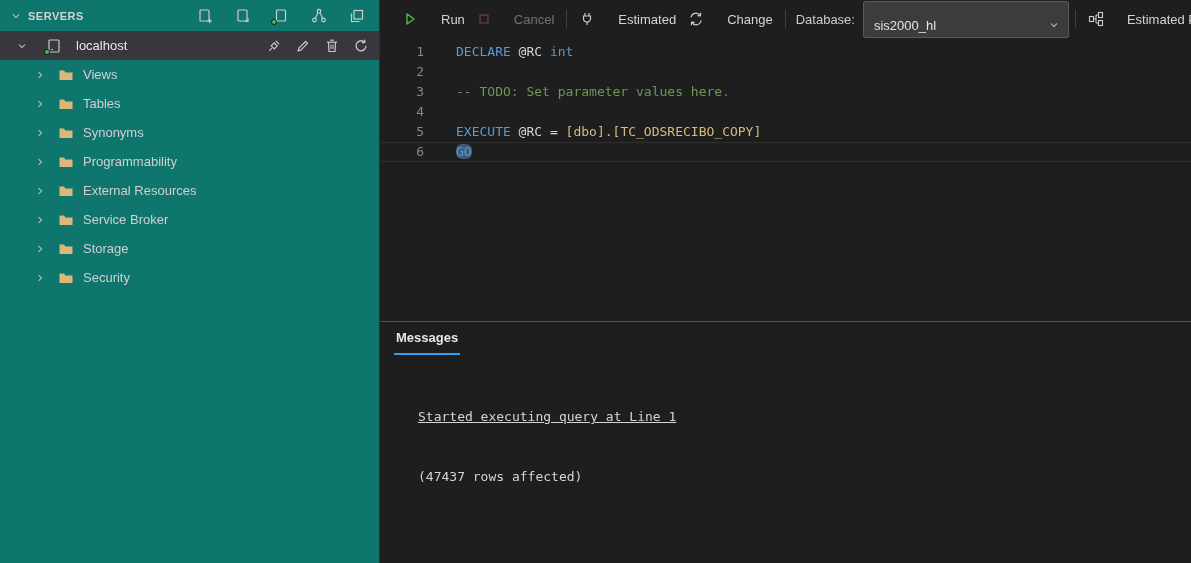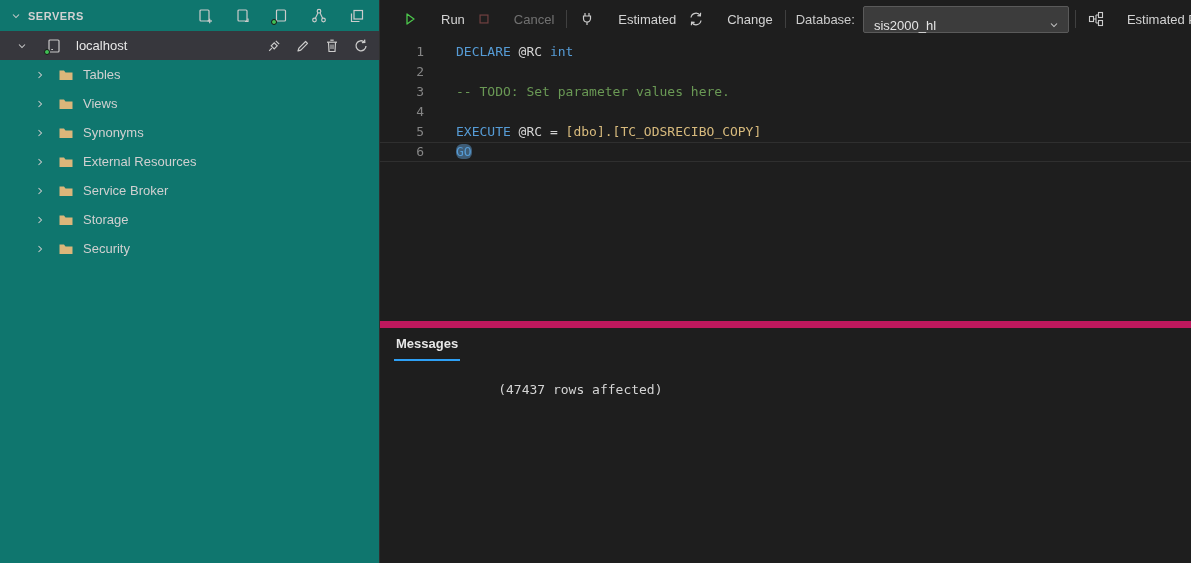--- a/index.html
+++ b/index.html
@@ -46,42 +46,42 @@
 
   
   .main { flex: 1; min-width: 0; display: flex; flex-direction: column; background: #1e1e1e; }
 
   .toolbar { height: 38px; display: flex; align-items: center; padding-left: 16px; flex-shrink: 0; white-space: nowrap; overflow: hidden; }
   .tb-btn { display: inline-flex; align-items: center; gap: 23px; padding: 0 6px; height: 26px; color: #d3d3d3; cursor: pointer; border-radius: 3px; flex-shrink: 0; }
   .tb-btn.disabled { opacity: .45; cursor: default; }
   .tb-sep { width: 1px; height: 18px; background: #404040; margin: 0 6px; flex-shrink: 0; }
   .db-label { margin: 0 8px 0 4px; color: #cccccc; flex-shrink: 0; }
   .db-dropdown {
-    width: 206px; height: 27px; background: #3c3c3c; border: 1px solid #5a5a5a;
+    width: 206px; height: 37px; background: #3c3c3c; border: 1px solid #5a5a5a;
     display: inline-flex; align-items: center; justify-content: space-between;
     padding: 12px 8px 0 10px; color: #e4e4e4; cursor: pointer; border-radius: 2px; flex-shrink: 0;
   }
 
   
   .editor {
     height: 283px; padding-top: 4px; overflow: hidden; cursor: text;
     font-family: "DejaVu Sans Mono", monospace; font-size: 13px; line-height: 20px;
   }
   .code-line { display: flex; height: 20px; }
   .code-line.current { box-shadow: inset 0 -1px 0 #2f2f2f, inset 0 1px 0 #2f2f2f; }
   .line-num { width: 44px; text-align: right; color: #858585; flex-shrink: 0; user-select: none; }
   .code { margin-left: 32px; white-space: pre; color: #d4d4d4; }
   .kw { color: #569cd6; }
   .pl { color: #d4d4d4; }
   .cm { color: #6a9955; }
   .str { color: #d7ba7d; }
   .sel { background: #3e5c76; border-radius: 6px; }
 
   
-  .panel { flex: 1; border-top: 7px solid #be185d; display: flex; flex-direction: row; min-height: 0; }
+  .panel { flex: 1; border-top: 1px solid #be185d; display: flex; flex-direction: column; min-height: 0; }
   .panel-tabs { height: 33px; display: flex; align-items: flex-end; padding-left: 14px; flex-shrink: 0; }
   .panel-tab {
     color: #e7e7e7; font-weight: 700; font-size: 13px; padding: 0 2px 8px 2px;
     border-bottom: 2px solid #2ea0f5; cursor: pointer;
   }
   .panel-body {
     flex: 1; padding: 12px 0 0 38px; display: flex;
     font-family: "DejaVu Sans Mono", monospace; font-size: 13px; line-height: 20px;
     color: #d4d4d4; overflow: hidden;
   }
@@ -190,47 +190,60 @@
         <span class="icon-btn chev">
             <svg width="12" height="12" viewBox="0 0 16 16">
               <polyline points="6,4 10,8 6,12" fill="none" stroke="#cccccc" stroke-width="1.4"></polyline>
             </svg>
           </span>
         <span class="icon-btn folder">
             <svg width="16" height="16" viewBox="0 0 16 16">
               <path d="M1.5 3.5 H6 L7.5 5.5 H14.5 V13 H1.5 Z" fill="#dcb67a"></path>
             </svg>
           </span>
+        <span>Views</span>
+      </div>
+      <div class="tree-row">
+        <span class="icon-btn chev">
+            <svg width="12" height="12" viewBox="0 0 16 16">
+              <polyline points="6,4 10,8 6,12" fill="none" stroke="#cccccc" stroke-width="1.4"></polyline>
+            </svg>
+          </span>
+        <span class="icon-btn folder">
+            <svg width="16" height="16" viewBox="0 0 16 16">
+              <path d="M1.5 3.5 H6 L7.5 5.5 H14.5 V13 H1.5 Z" fill="#dcb67a"></path>
+            </svg>
+          </span>
         <span>Tables</span>
       </div>
       <div class="tree-row">
         <span class="icon-btn chev">
             <svg width="12" height="12" viewBox="0 0 16 16">
               <polyline points="6,4 10,8 6,12" fill="none" stroke="#cccccc" stroke-width="1.4"></polyline>
             </svg>
           </span>
         <span class="icon-btn folder">
             <svg width="16" height="16" viewBox="0 0 16 16">
               <path d="M1.5 3.5 H6 L7.5 5.5 H14.5 V13 H1.5 Z" fill="#dcb67a"></path>
             </svg>
           </span>
-        <span>Views</span>
-      </div>
-      <div class="tree-row">
-        <span class="icon-btn chev">
-            <svg width="12" height="12" viewBox="0 0 16 16">
-              <polyline points="6,4 10,8 6,12" fill="none" stroke="#cccccc" stroke-width="1.4"></polyline>
-            </svg>
-          </span>
-        <span class="icon-btn folder">
-            <svg width="16" height="16" viewBox="0 0 16 16">
-              <path d="M1.5 3.5 H6 L7.5 5.5 H14.5 V13 H1.5 Z" fill="#dcb67a"></path>
-            </svg>
-          </span>
         <span>Synonyms</span>
+      </div>
+      <div class="tree-row">
+        <span class="icon-btn chev">
+            <svg width="12" height="12" viewBox="0 0 16 16">
+              <polyline points="6,4 10,8 6,12" fill="none" stroke="#cccccc" stroke-width="1.4"></polyline>
+            </svg>
+          </span>
+        <span class="icon-btn folder">
+            <svg width="16" height="16" viewBox="0 0 16 16">
+              <path d="M1.5 3.5 H6 L7.5 5.5 H14.5 V13 H1.5 Z" fill="#dcb67a"></path>
+            </svg>
+          </span>
+        <span>Programmability</span>
       </div>
       <div class="tree-row">
         <span class="icon-btn chev">
             <svg width="12" height="12" viewBox="0 0 16 16">
               <polyline points="6,4 10,8 6,12" fill="none" stroke="#cccccc" stroke-width="1.4"></polyline>
             </svg>
           </span>
         <span class="icon-btn folder">
             <svg width="16" height="16" viewBox="0 0 16 16">
               <path d="M1.5 3.5 H6 L7.5 5.5 H14.5 V13 H1.5 Z" fill="#dcb67a"></path>
@@ -364,20 +377,21 @@
         <span class="code"><span class="kw sel">GO</span></span>
       </div>
     </div>
 
     <div class="panel">
       <div class="panel-tabs">
         <span class="panel-tab">Messages</span>
       </div>
       <div class="panel-body">
         <span class="msg-lines">
+          <div class="msg-line link">Started executing query at Line 1</div>
           <div class="msg-line">(47437 rows affected)</div>
           
           
           
         </span>
       </div>
     </div>
 
   </main>
 </div>

